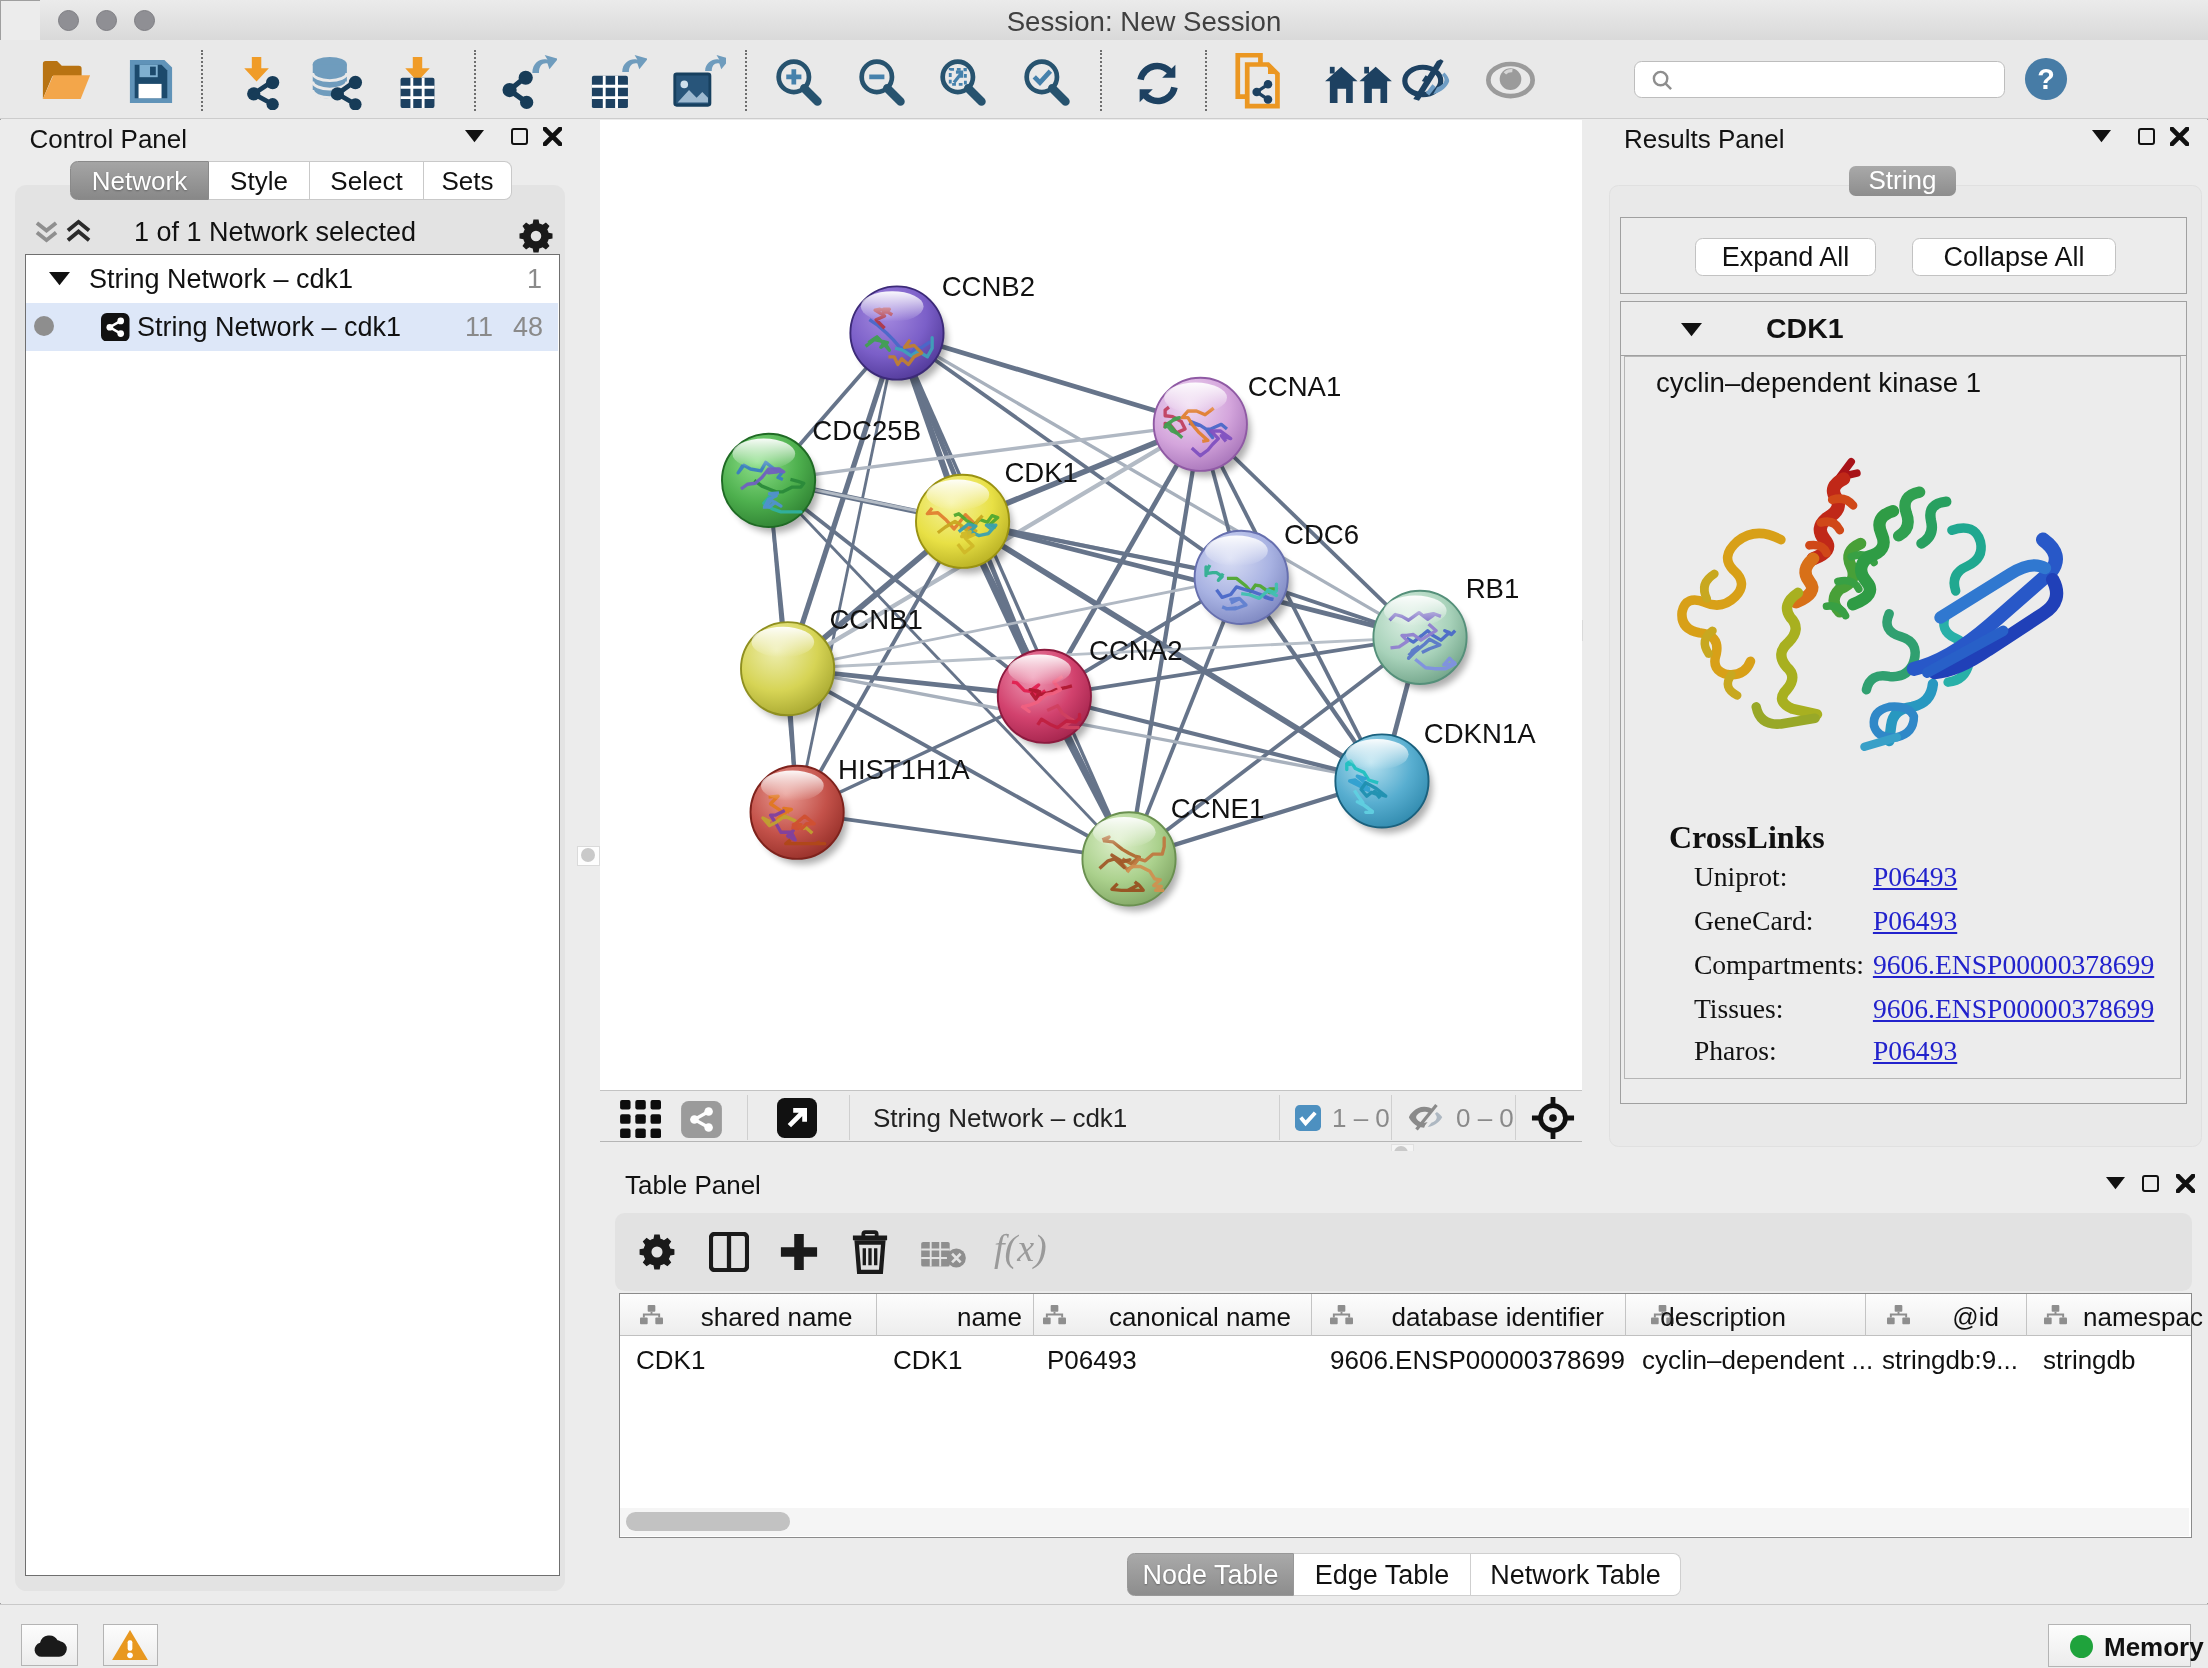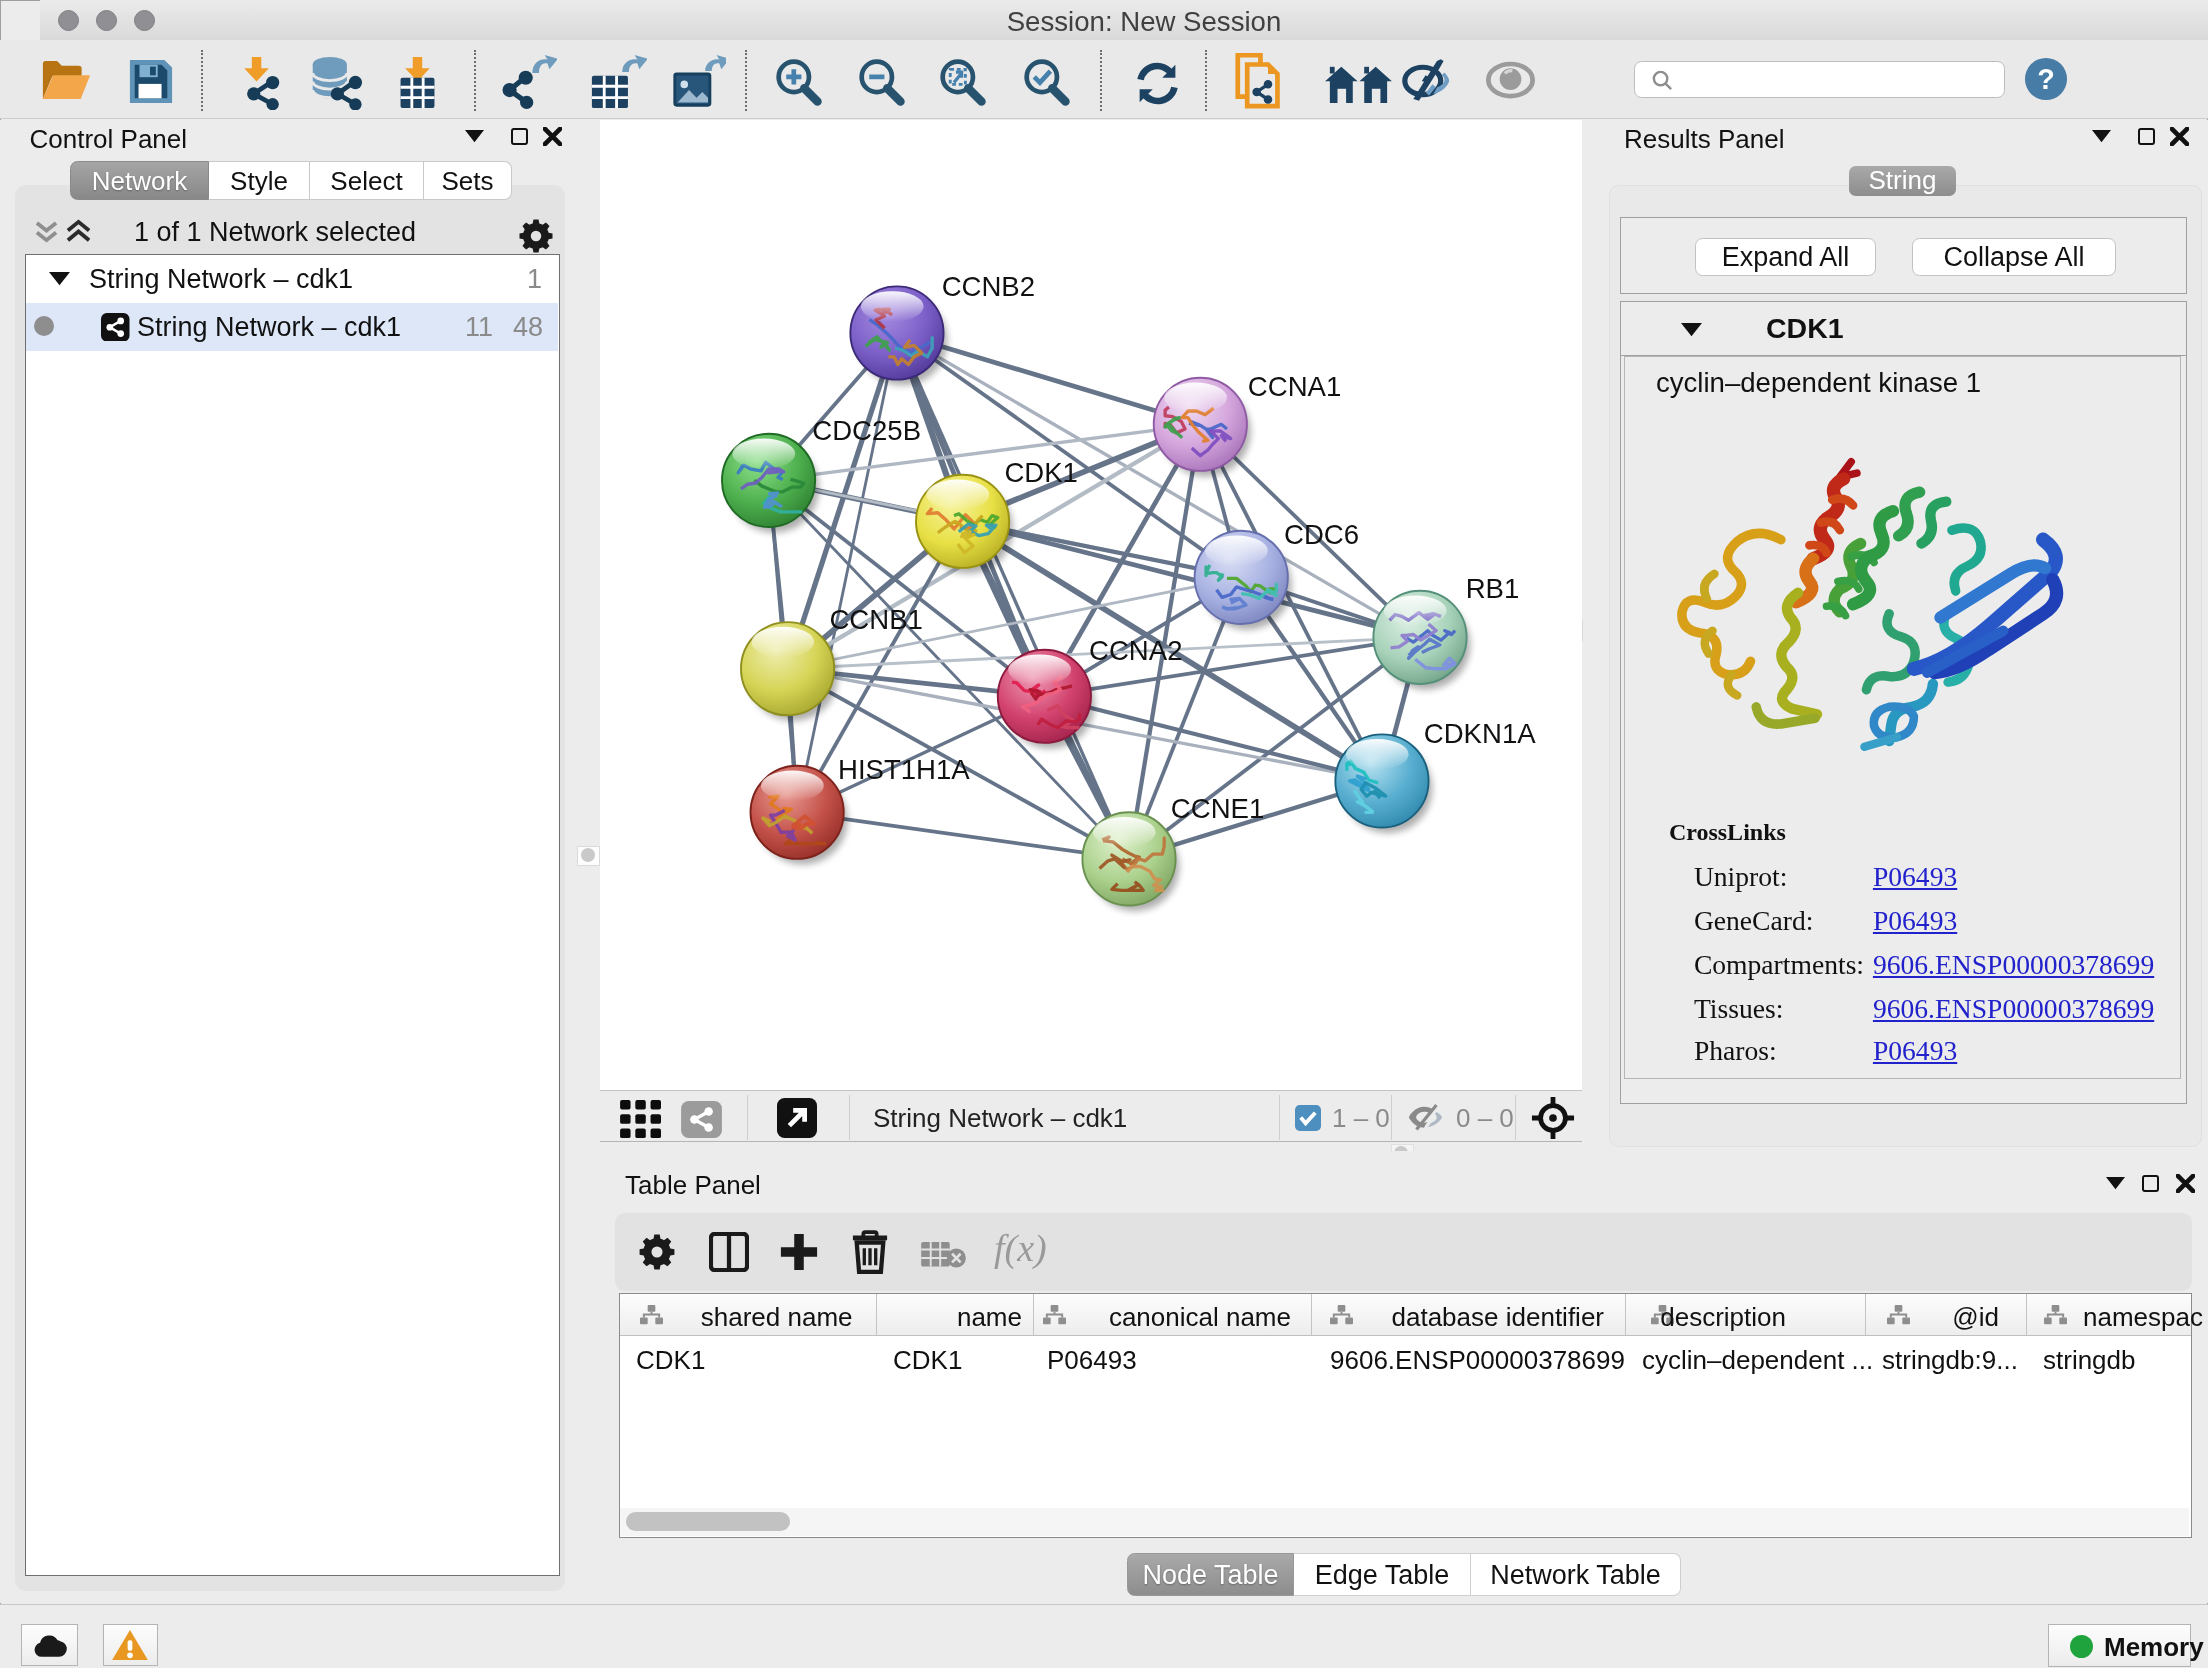--- a/index.html
+++ b/index.html
@@ -651,21 +651,21 @@
         <path d="M296 170 q-8 18 10 26 q18 8 14 26 q-4 18 -22 20" stroke="#28b0a8" stroke-width="10"></path>
         <path d="M282 244 q-2 20 -22 24 q-20 2 -22 20 l-2 16" stroke="#2898c0" stroke-width="11"></path>
         <path d="M398 92 q22 16 8 34 l-64 56 q-44 38 -80 46" stroke="#2858c8" stroke-width="15"></path>
         <path d="M408 134 q12 22 -10 36 l-58 38 q-32 22 -56 24" stroke="#2040b8" stroke-width="14"></path>
         <path d="M290 174 l74 -46 q22 -14 36 -6" stroke="#3078d0" stroke-width="13"></path>
         <path d="M276 232 l80 -44" stroke="#2860c8" stroke-width="11"></path>
         <path d="M262 278 q0 18 -18 22 q-20 2 -24 -12 q-2 -16 16 -20 q20 -2 26 10 z" stroke="#3088c8" stroke-width="9"></path>
         <path d="M210 310 l34 -10" stroke="#38a0c8" stroke-width="9"></path>
       </g>
     </svg>
-    <span class="abs" style="left:44px;top:462px;font-family:'Liberation Serif',serif;font-size:24px;font-weight:bold;color:#111;">CrossLinks</span>
+    <span class="abs" style="left:44px;top:462px;font-family:'Liberation Serif',serif;font-size:32px;font-weight:bold;color:#111;">CrossLinks</span>
     <span class="crossrow" style="left:69px;top:504px;">Uniprot:</span>
         <span class="crosslink abs" style="left:248px;top:504px;">P06493</span>
     <span class="crossrow" style="left:69px;top:548px;">GeneCard:</span>
         <span class="crosslink abs" style="left:248px;top:548px;">P06493</span>
     <span class="crossrow" style="left:69px;top:592px;">Compartments:</span>
         <span class="crosslink abs" style="left:248px;top:592px;">9606.ENSP00000378699</span>
     <span class="crossrow" style="left:69px;top:636px;">Tissues:</span>
         <span class="crosslink abs" style="left:248px;top:636px;">9606.ENSP00000378699</span>
     <span class="crossrow" style="left:69px;top:678px;">Pharos:</span>
         <span class="crosslink abs" style="left:248px;top:678px;">P06493</span>

